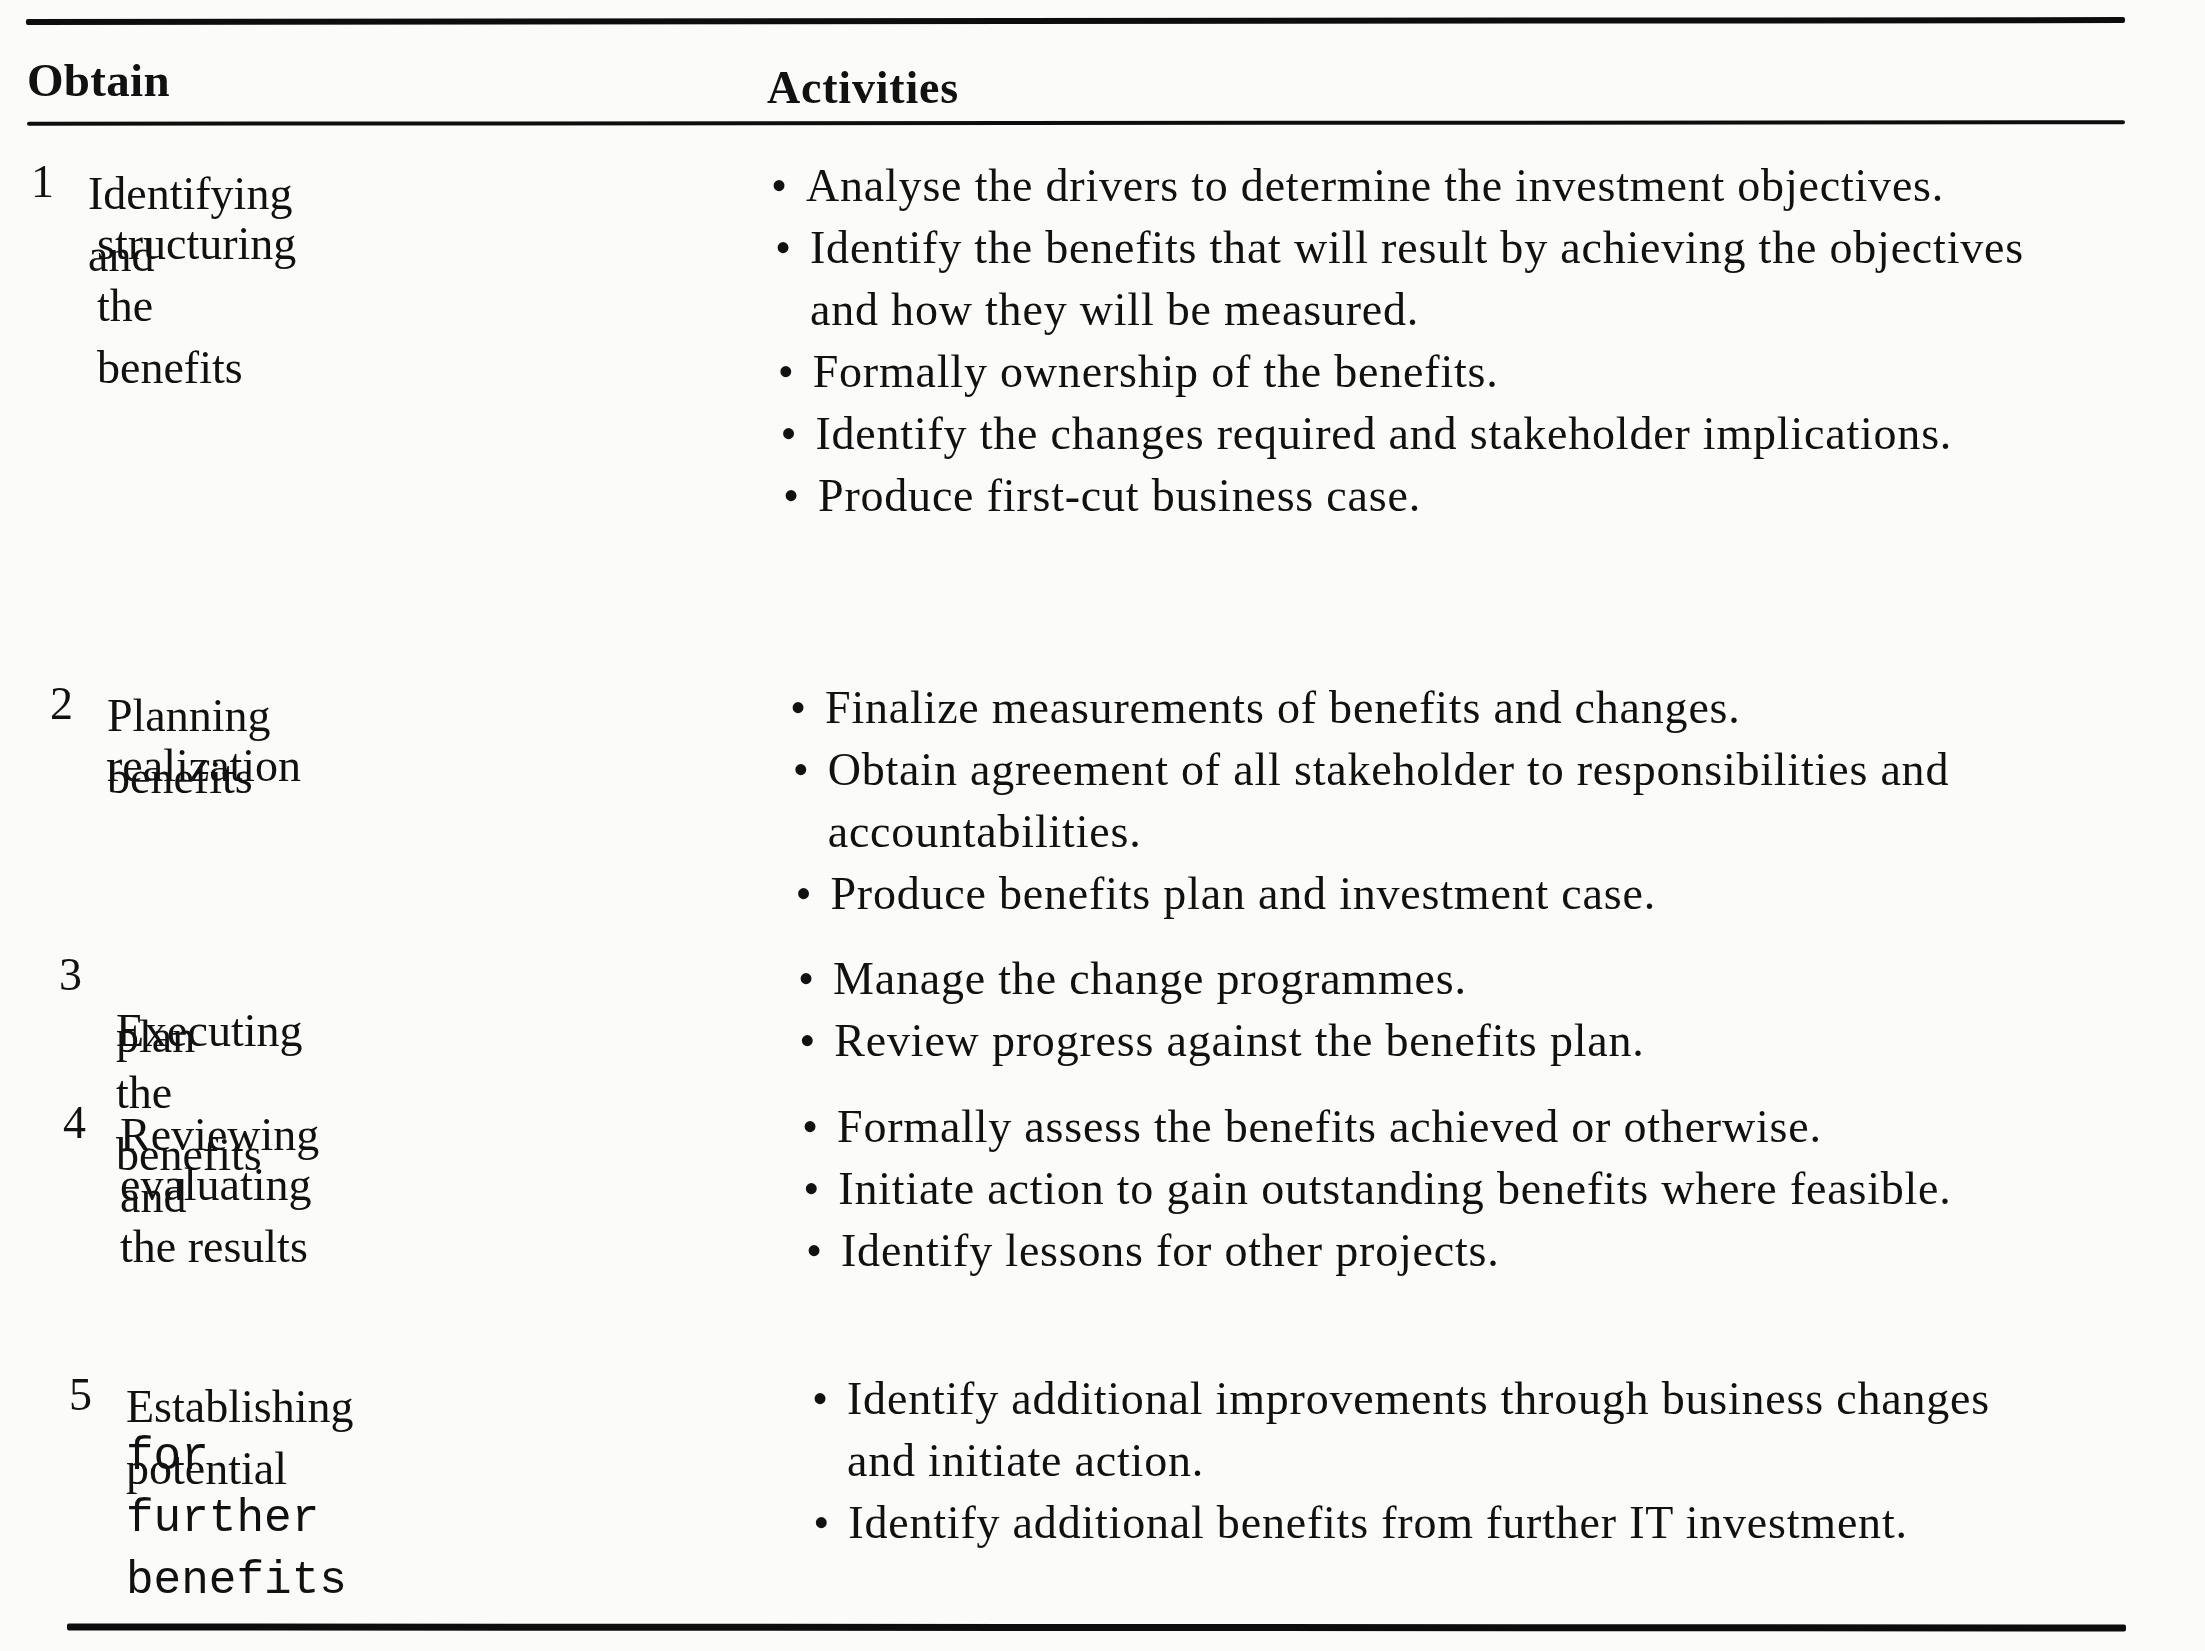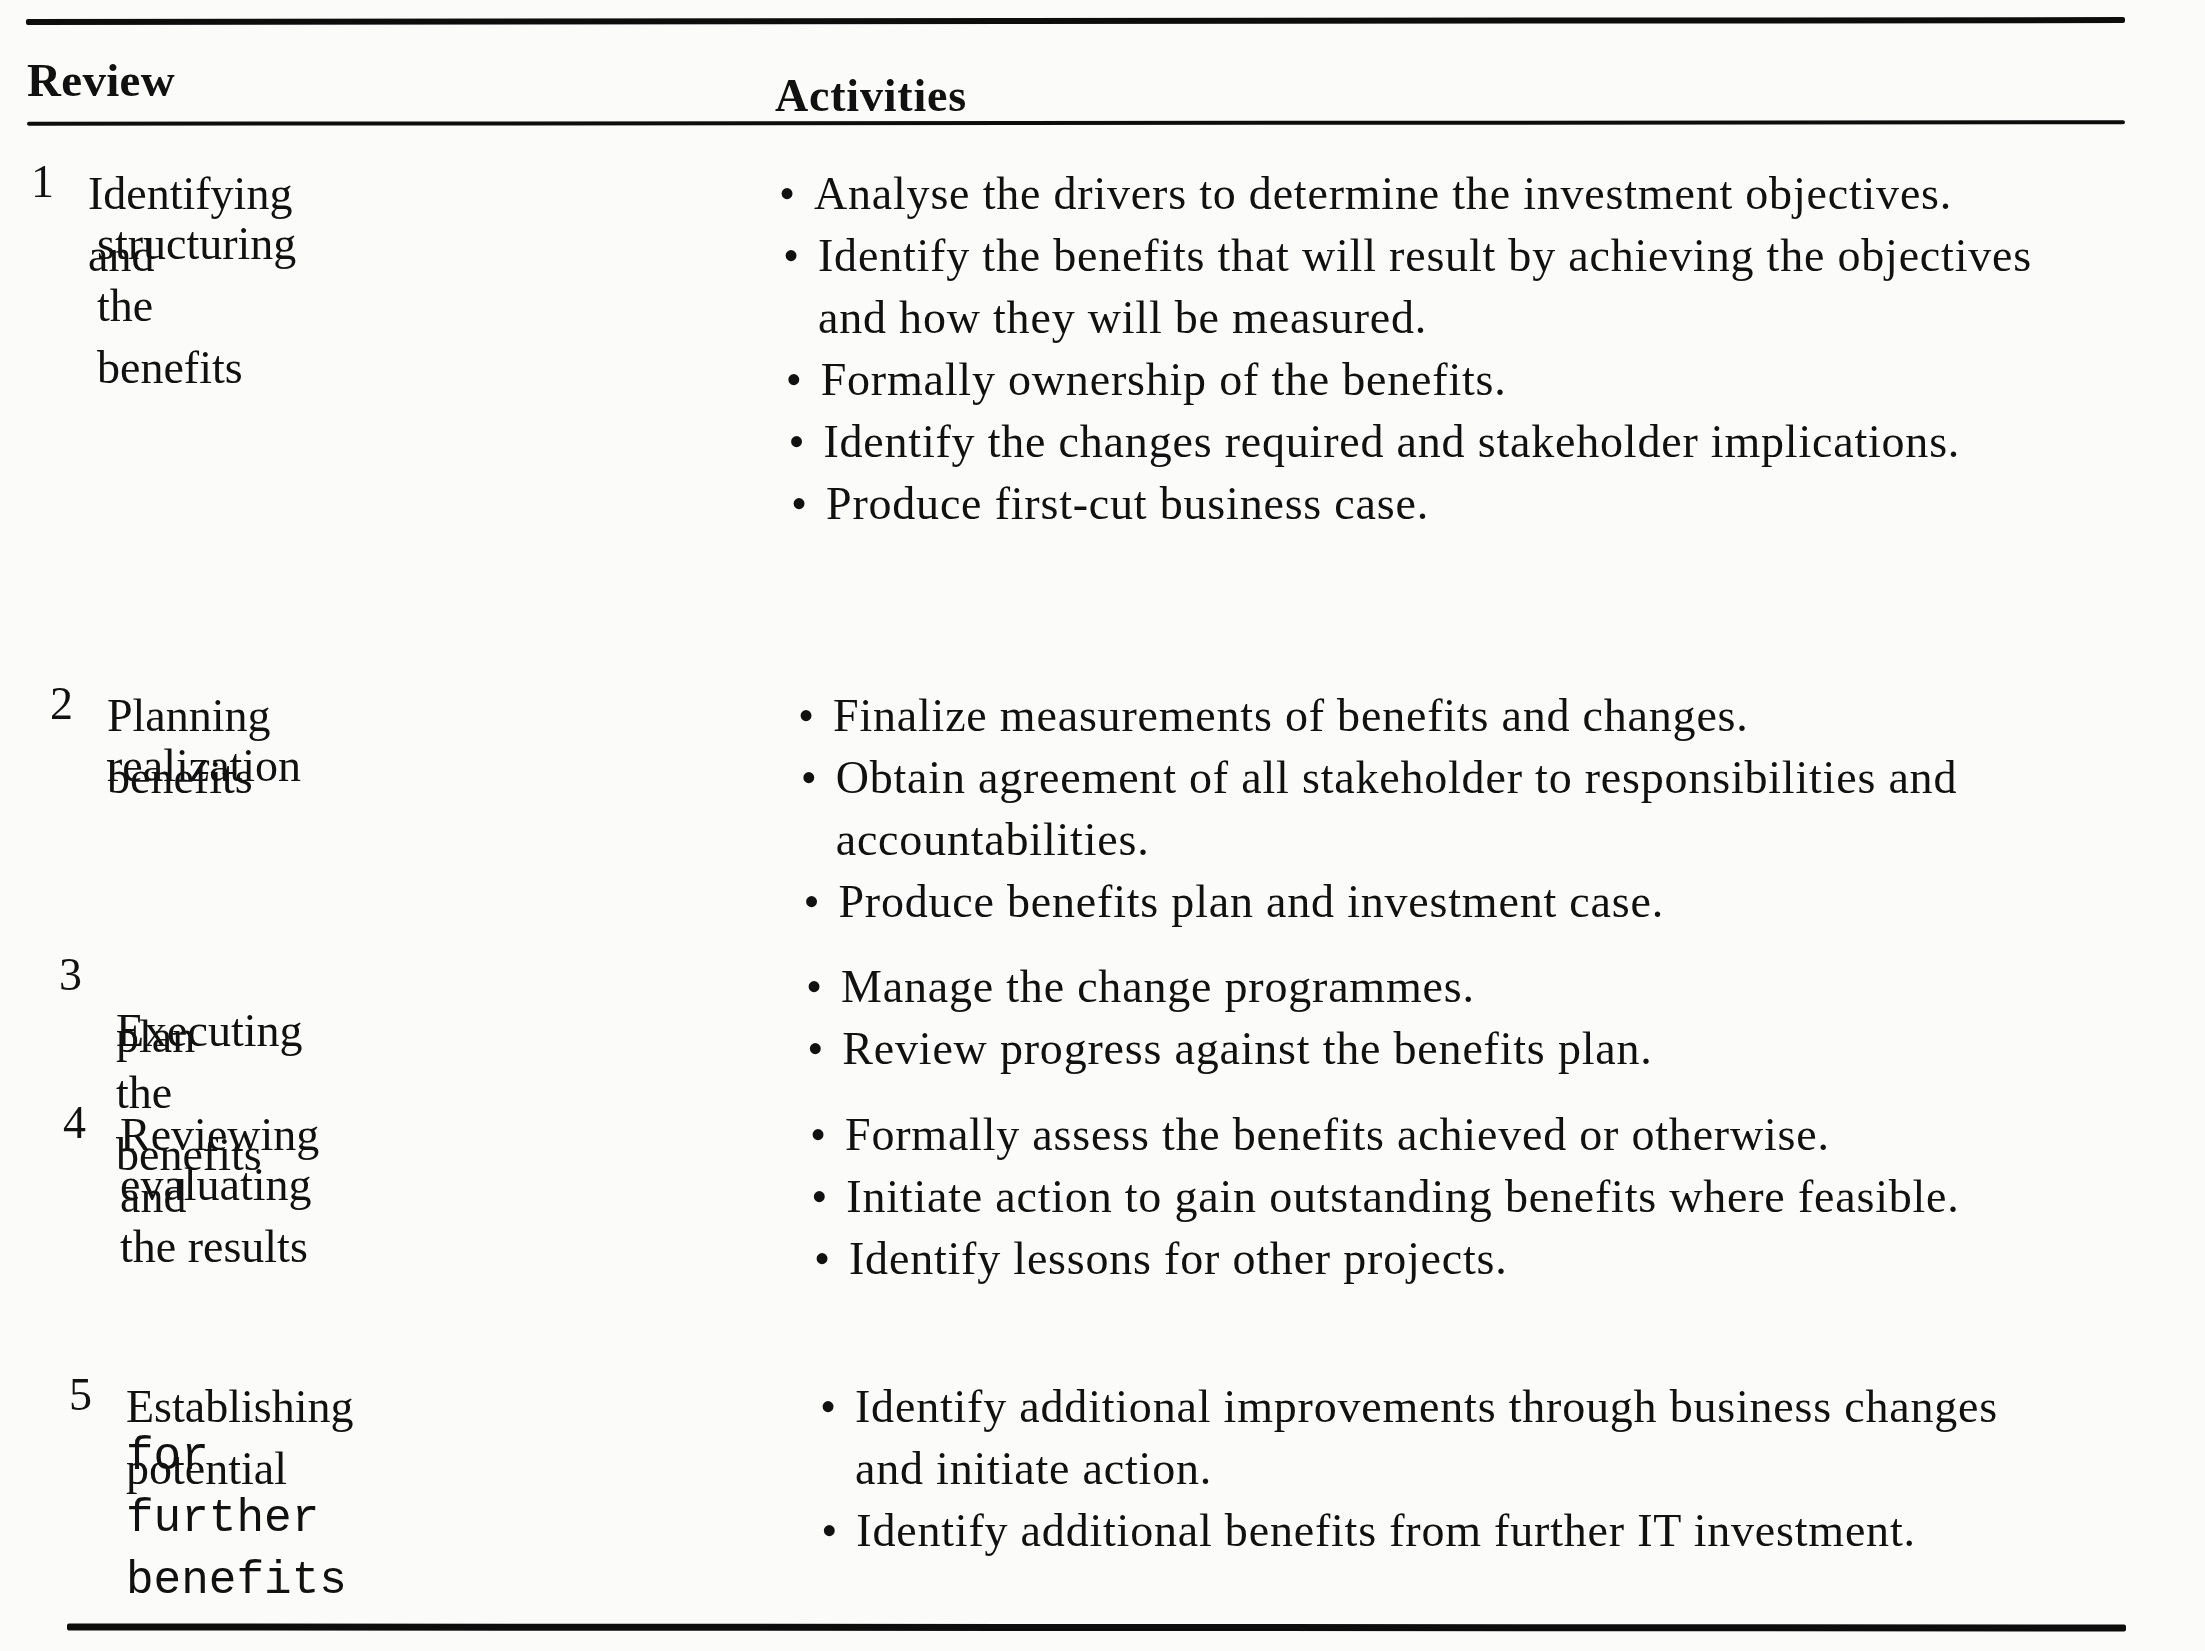--- a/index.html
+++ b/index.html
@@ -50,21 +50,21 @@
       left: 0;
       top: 0;
     }
     .stage-text {
       position: absolute;
       top: 12px;
       white-space: pre-line;
     }
     .activities {
       position: absolute;
-      margin: 12px;
+      margin: 4px;
       padding: 0;
       list-style: none;
       font-size: 46px;
       line-height: 62px;
       letter-spacing: 0.8px;
     }
     .activities li {
       position: relative;
       padding-left: 35px;
       white-space: normal;
@@ -74,21 +74,21 @@
       left: 0;
       top: 0;
       font-size: 46px;
     }
   </style>
 </head>
 <body>
 
 <div class="rule top"></div>
 
-<div class="col-head stage">Review</div>
+<div class="col-head stage">Obtain</div>
 <div class="col-head activities">Activities</div>
 
 <div class="rule header"></div>
 
 <div class="row" style="top:151px;">
   <div class="stage-cell" style="left:31px;">
     <span class="stage-num">1</span>
     <span class="stage-text" style="left:57px;">Identifying and</span>
     <span class="stage-text" style="left:57px; top:62px;margin-left:9px;">structuring the benefits</span>
   </div>

